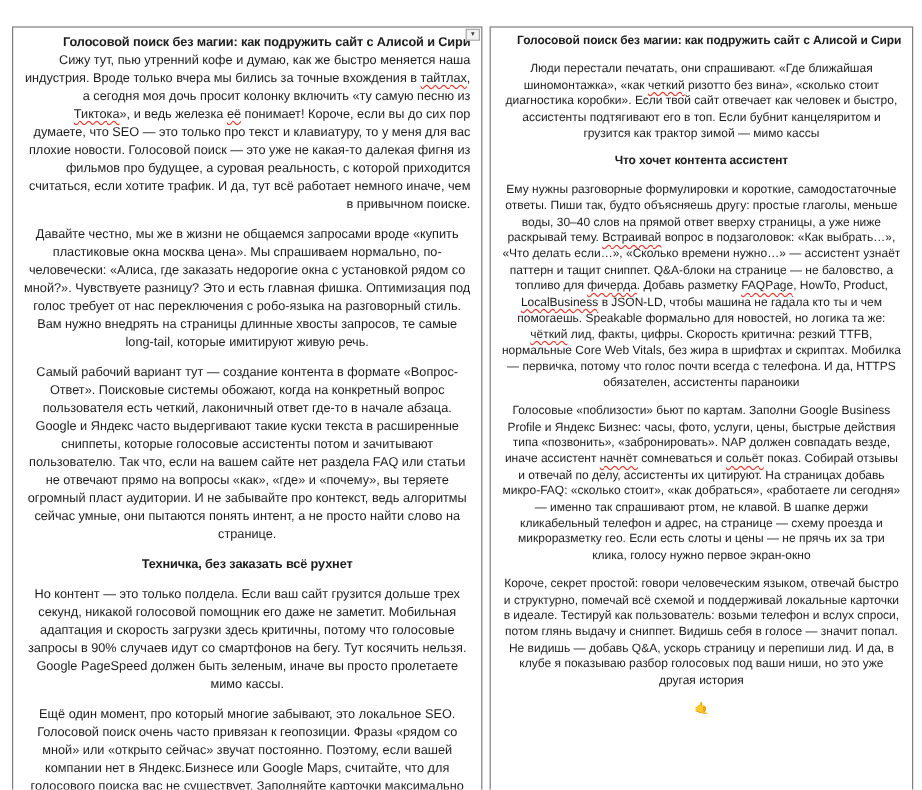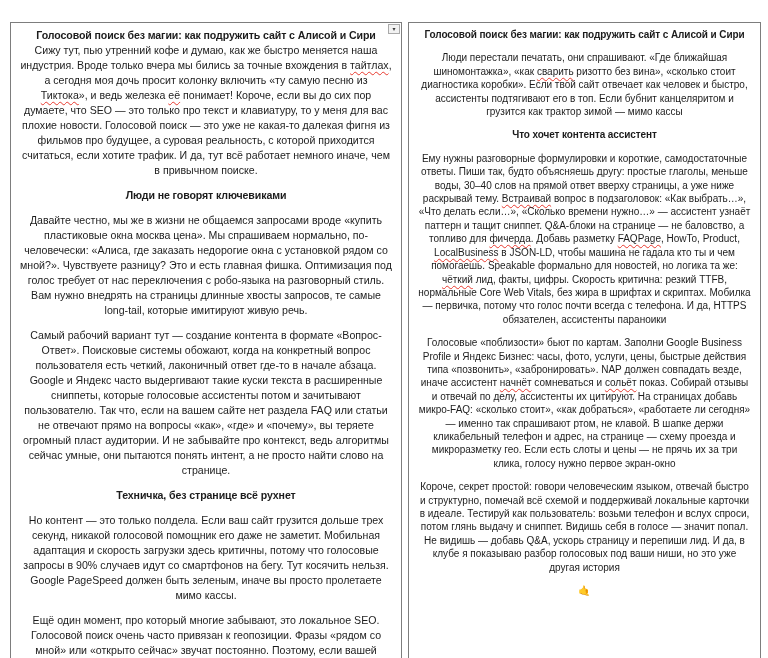--- a/index.html
+++ b/index.html
@@ -12,21 +12,21 @@
     position:absolute; top:22px; height:710px;
     border:1px solid var(--border); background:var(--bg);
     padding:5px 9px 8px 9px;
   }
   .col-left{left:10px; width:392px;}
   .col-right{left:408px; width:353px;}
   .doc-content{text-align:center;}
   .col-left .doc-content{font-size:10.6px; line-height:15px;}
   .col-right .doc-content{font-size:10px; line-height:13.4px;}
   .blk{margin-top:10px;}
-  .blk:first-child, .blk.tight{margin-top:0;}
+  .blk:first-child, .blk.tight{margin-top:0;text-align:right;}
   .blk.title, .blk.heading{font-weight:bold; letter-spacing:-0.1px;}
   .sp{
     text-decoration-line:underline;
     text-decoration-style:wavy;
     text-decoration-color:var(--spell);
     text-decoration-thickness:1px;
     text-underline-offset:2px;
   }
   .box-menu-btn{
     position:absolute; top:1px; right:1px; width:12px; height:10px;
@@ -40,33 +40,32 @@
 
 <div>
 
   <section class="doc-box col-left">
     <div class="box-menu-btn">
       <span>▾</span>
     </div>
     <div class="doc-content">
         <div class="blk title"><span>Голосовой поиск без магии: как подружить сайт с Алисой и Сири</span></div>
         <div class="blk p tight"><span>Сижу тут, пью утренний кофе и думаю, как же быстро меняется наша индустрия. Вроде только вчера мы бились за точные вхождения в </span><span class="sp">тайтлах</span><span>, а сегодня моя дочь просит колонку включить «ту самую песню из </span><span class="sp">Тиктока</span><span>», и ведь железка </span><span class="sp">её</span><span> понимает! Короче, если вы до сих пор думаете, что SEO — это только про текст и клавиатуру, то у меня для вас плохие новости. Голосовой поиск — это уже не какая-то далекая фигня из фильмов про будущее, а суровая реальность, с которой приходится считаться, если хотите трафик. И да, тут всё работает немного иначе, чем в привычном поиске.</span></div>
-        <div class="blk heading"><span>Люди не говорят ключевиками</span></div>
         <div class="blk p"><span>Давайте честно, мы же в жизни не общаемся запросами вроде «купить пластиковые окна москва цена». Мы спрашиваем нормально, по-человечески: «Алиса, где заказать недорогие окна с установкой рядом со мной?». Чувствуете разницу? Это и есть главная фишка. Оптимизация под голос требует от нас переключения с робо-языка на разговорный стиль. Вам нужно внедрять на страницы длинные хвосты запросов, те самые long-tail, которые имитируют живую речь.</span></div>
         <div class="blk p"><span>Самый рабочий вариант тут — создание контента в формате «Вопрос-Ответ». Поисковые системы обожают, когда на конкретный вопрос пользователя есть четкий, лаконичный ответ где-то в начале абзаца. Google и Яндекс часто выдергивают такие куски текста в расширенные сниппеты, которые голосовые ассистенты потом и зачитывают пользователю. Так что, если на вашем сайте нет раздела FAQ или статьи не отвечают прямо на вопросы «как», «где» и «почему», вы теряете огромный пласт аудитории. И не забывайте про контекст, ведь алгоритмы сейчас умные, они пытаются понять интент, а не просто найти слово на странице.</span></div>
-        <div class="blk heading"><span>Техничка, без странице всё рухнет</span></div>
+        <div class="blk heading"><span>Техничка, без заказать всё рухнет</span></div>
         <div class="blk p"><span>Но контент — это только полдела. Если ваш сайт грузится дольше трех секунд, никакой голосовой помощник его даже не заметит. Мобильная адаптация и скорость загрузки здесь критичны, потому что голосовые запросы в 90% случаев идут со смартфонов на бегу. Тут косячить нельзя. Google PageSpeed должен быть зеленым, иначе вы просто пролетаете мимо кассы.</span></div>
         <div class="blk p"><span>Ещё один момент, про который многие забывают, это локальное SEO. Голосовой поиск очень часто привязан к геопозиции. Фразы «рядом со мной» или «открыто сейчас» звучат постоянно. Поэтому, если вашей компании нет в Яндекс.Бизнесе или Google Maps, считайте, что для голосового поиска вас не существует. Заполняйте карточки максимально подробно, добавляйте фото, следите за отзывами. Это база. Ну и конечно, микроразметка </span></div>
       </div>
   </section>
 
   <section class="doc-box col-right">
     <div class="doc-content">
         <div class="blk title"><span>Голосовой поиск без магии: как подружить сайт с Алисой и Сири</span></div>
-        <div class="blk p"><span>Люди перестали печатать, они спрашивают. «Где ближайшая шиномонтажка», «как </span><span class="sp">сварить</span><span> ризотто без вина», «сколько стоит диагностика коробки». Если твой сайт отвечает как человек и быстро, ассистенты подтягивают его в топ. Если бубнит канцеляритом и грузится как трактор зимой — мимо кассы</span></div>
+        <div class="blk p"><span>Люди перестали печатать, они спрашивают. «Где ближайшая шиномонтажка», «как </span><span class="sp">четкий</span><span> ризотто без вина», «сколько стоит диагностика коробки». Если твой сайт отвечает как человек и быстро, ассистенты подтягивают его в топ. Если бубнит канцеляритом и грузится как трактор зимой — мимо кассы</span></div>
         <div class="blk heading"><span>Что хочет контента ассистент</span></div>
         <div class="blk p"><span>Ему нужны разговорные формулировки и короткие, самодостаточные ответы. Пиши так, будто объясняешь другу: простые глаголы, меньше воды, 30–40 слов на прямой ответ вверху страницы, а уже ниже раскрывай тему. </span><span class="sp">Встраивай</span><span> вопрос в подзаголовок: «Как выбрать…», «Что делать если…», «Сколько времени нужно…» — ассистент узнаёт паттерн и тащит сниппет. Q&amp;A-блоки на странице — не баловство, а топливо для </span><span class="sp">фичерда</span><span>. Добавь разметку </span><span class="sp">FAQPage</span><span>, HowTo, Product, </span><span class="sp">LocalBusiness</span><span> в JSON-LD, чтобы машина не гадала кто ты и чем помогаешь. Speakable формально для новостей, но логика та же: </span><span class="sp">чёткий</span><span> лид, факты, цифры. Скорость критична: резкий TTFB, нормальные Core Web Vitals, без жира в шрифтах и скриптах. Мобилка — первичка, потому что голос почти всегда с телефона. И да, HTTPS обязателен, ассистенты параноики</span></div>
         <div class="blk p"><span>Голосовые «поблизости» бьют по картам. Заполни Google Business Profile и Яндекс Бизнес: часы, фото, услуги, цены, быстрые действия типа «позвонить», «забронировать». NAP должен совпадать везде, иначе ассистент </span><span class="sp">начнёт</span><span> сомневаться и </span><span class="sp">сольёт</span><span> показ. Собирай отзывы и отвечай по делу, ассистенты их цитируют. На страницах добавь микро-FAQ: «сколько стоит», «как добраться», «работаете ли сегодня» — именно так спрашивают ртом, не клавой. В шапке держи кликабельный телефон и адрес, на странице — схему проезда и микроразметку гео. Если есть слоты и цены — не прячь их за три клика, голосу нужно первое экран-окно</span></div>
         <div class="blk p"><span>Короче, секрет простой: говори человеческим языком, отвечай быстро и структурно, помечай всё схемой и поддерживай локальные карточки в идеале. Тестируй как пользователь: возьми телефон и вслух спроси, потом глянь выдачу и сниппет. Видишь себя в голосе — значит попал. Не видишь — добавь Q&amp;A, ускорь страницу и перепиши лид. И да, в клубе я показываю разбор голосовых под ваши ниши, но это уже другая история</span></div>
         <div class="blk p"><span>🤙</span></div>
       </div>
   </section>
 
 </div>
 

